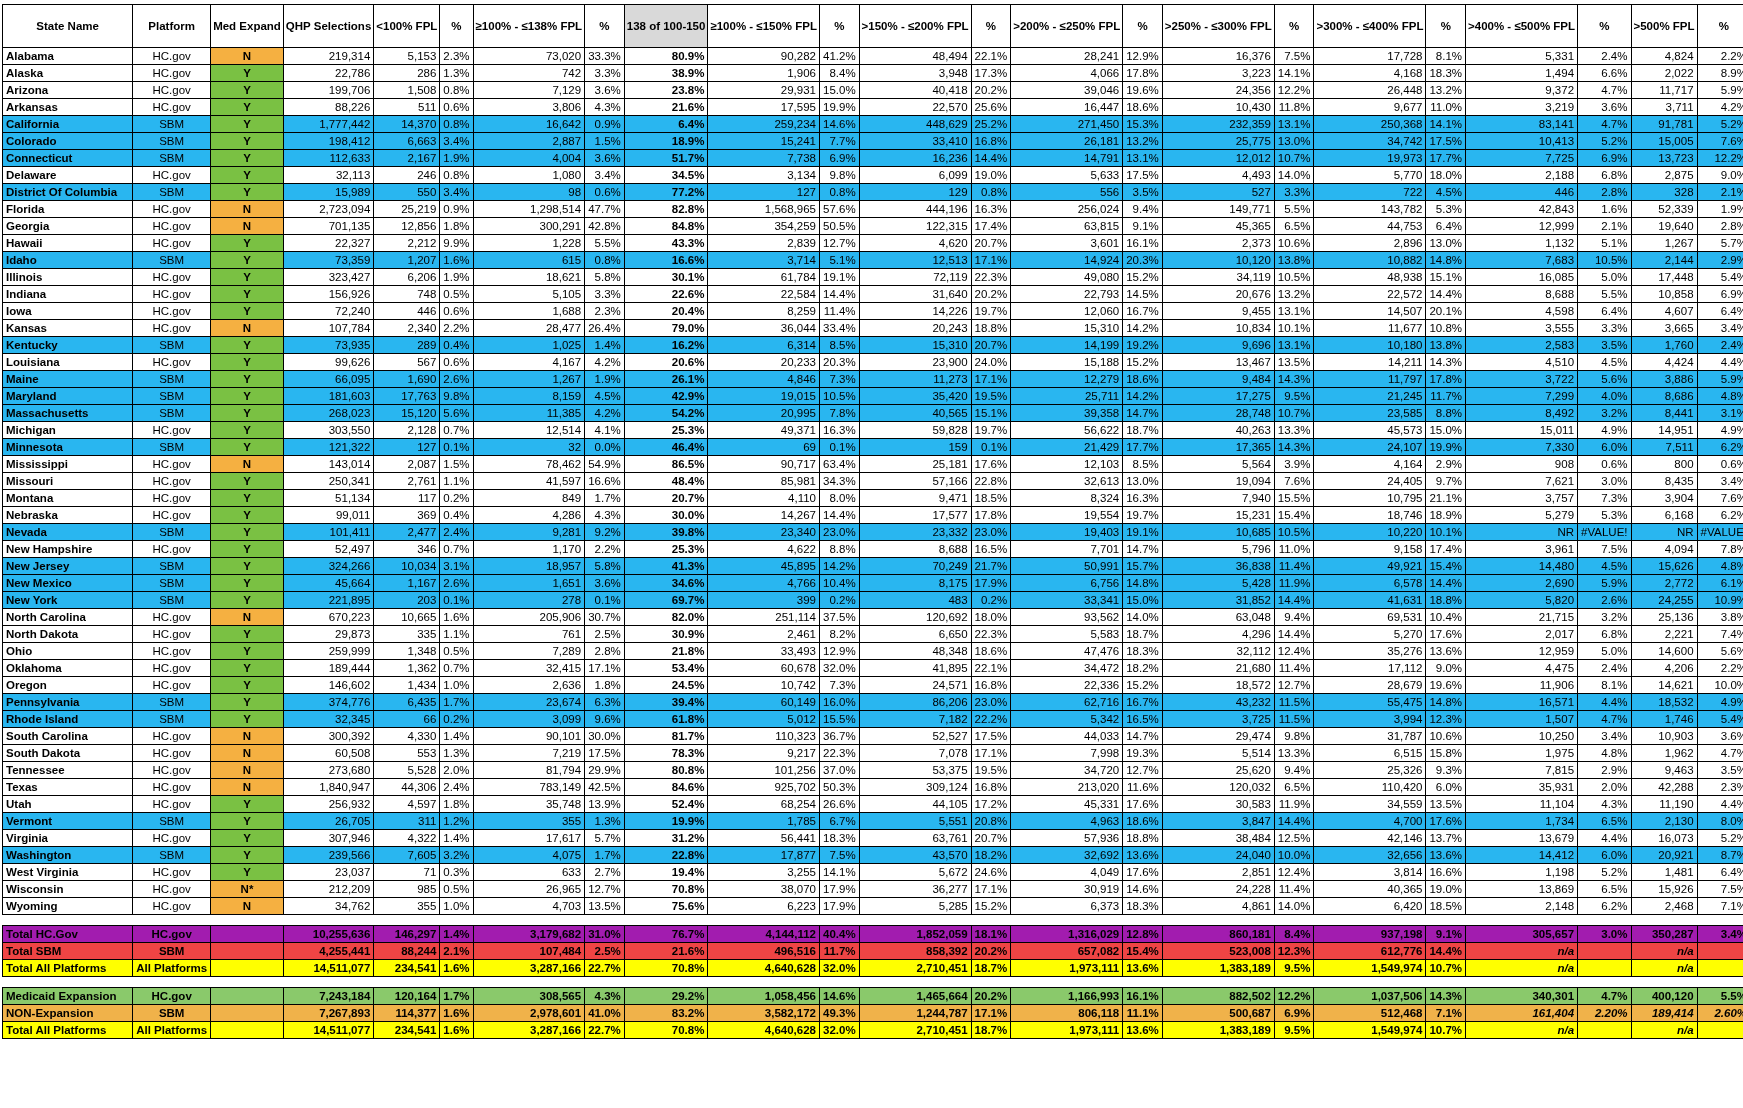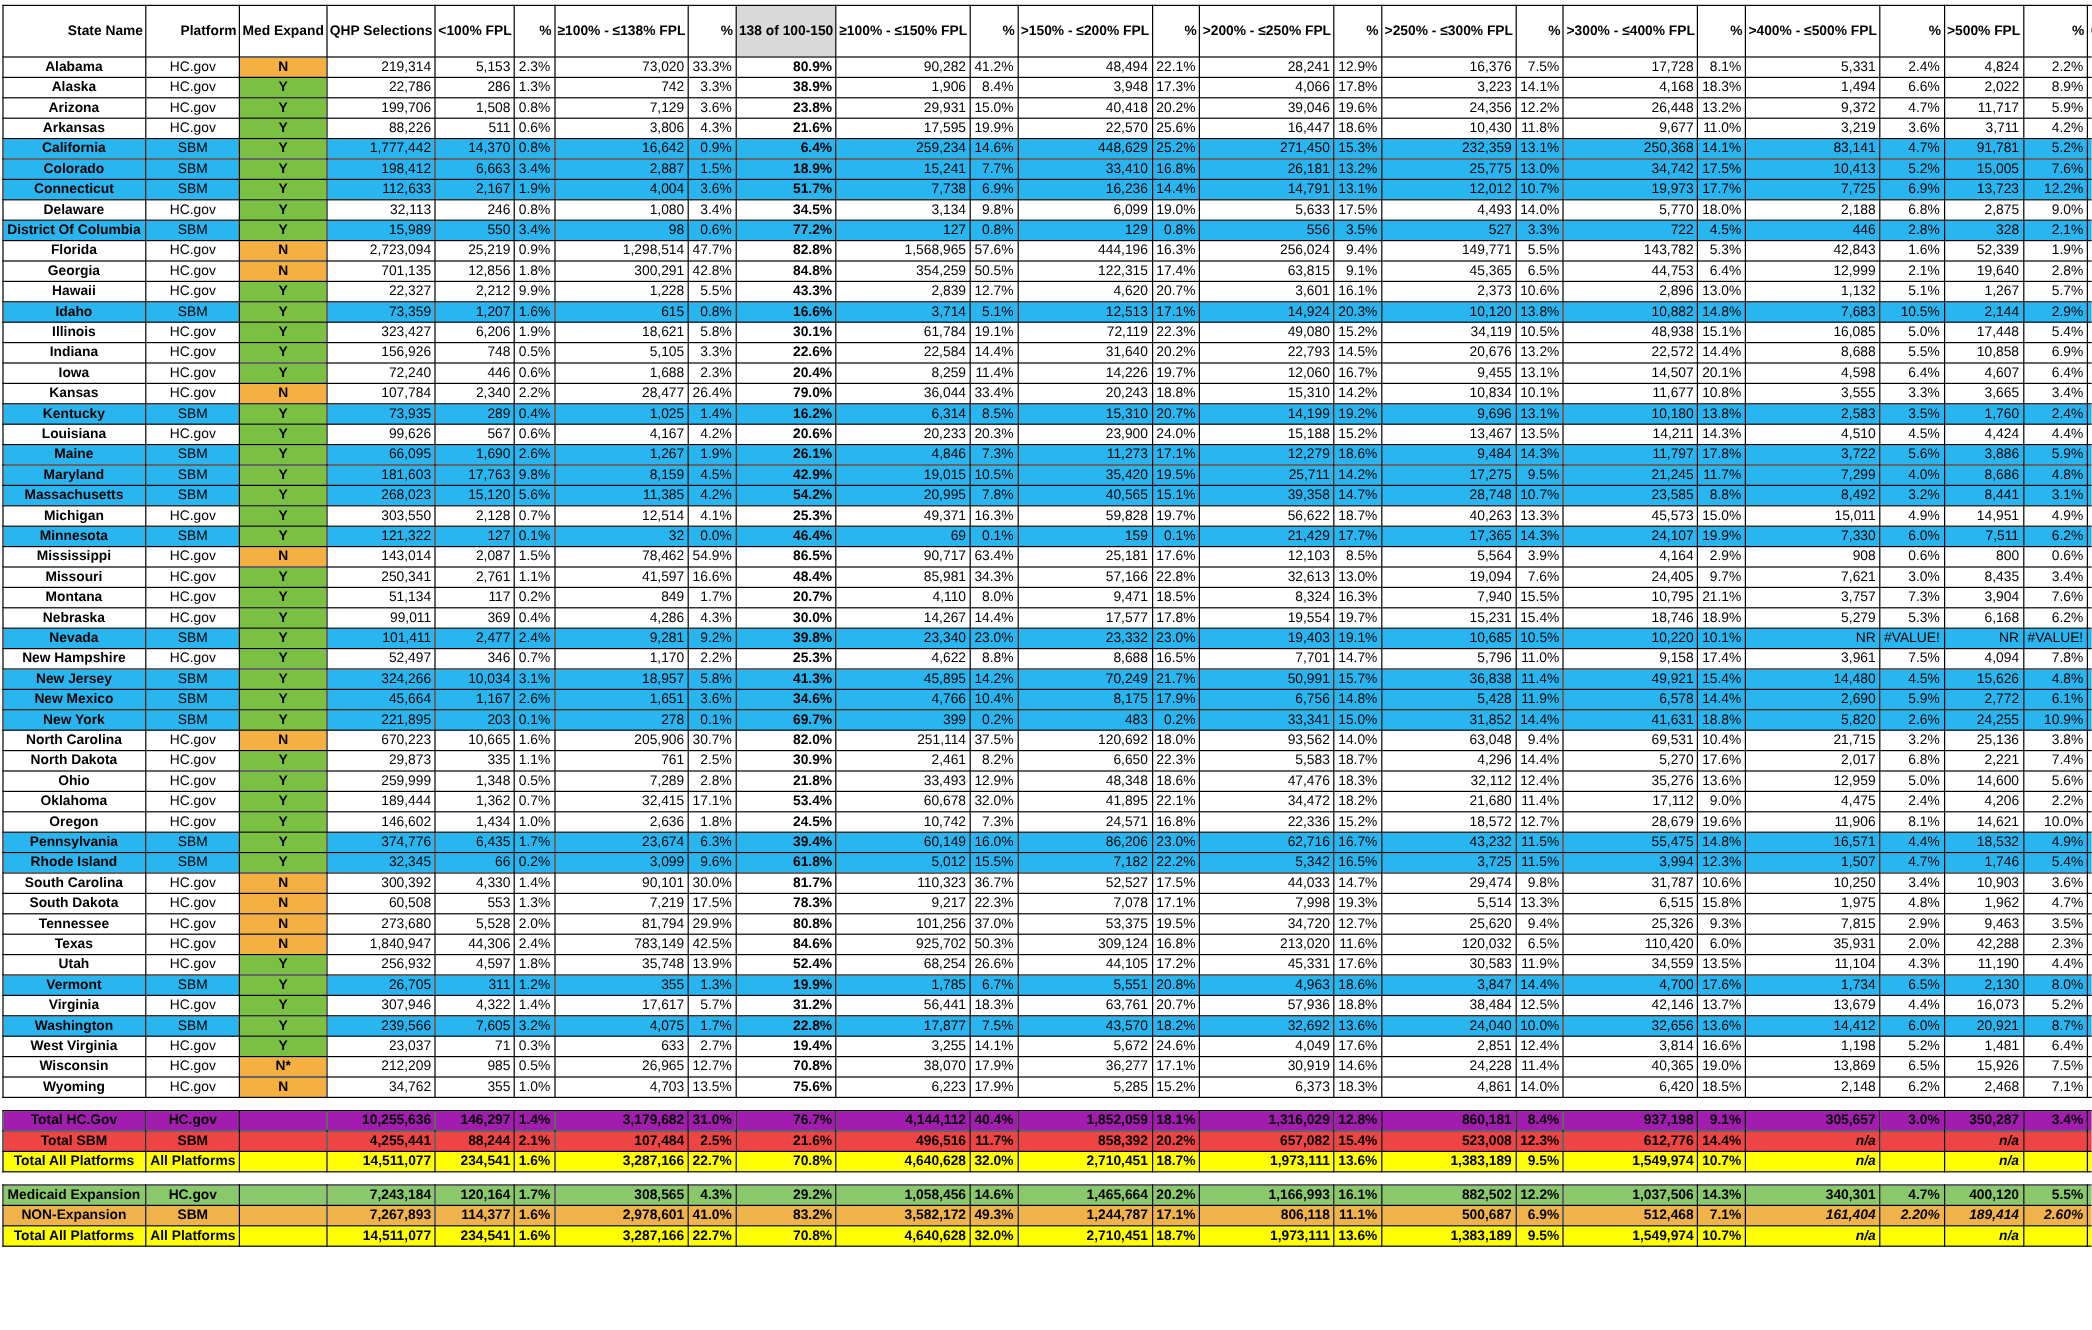--- a/index.html
+++ b/index.html
@@ -1,22 +1,22 @@
 <!DOCTYPE html>
 <html><head>
 <meta charset="utf-8">
 <style>
   html,body{margin:0;padding:0;background:#ffffff;}
   body{font-family:"Liberation Sans",sans-serif;font-size:11px;color:#000;}
   #wrap{width:1743px;height:1108px;position:relative;overflow:hidden;}
   table{border-collapse:collapse;table-layout:fixed;margin:4px 0 0 2px;}
   th,td{border:1px solid #000;padding:0 3px;font-size:11.5px;line-height:14px;height:16px;white-space:nowrap;overflow:hidden;}
-  thead th{background:#ffffff;font-weight:bold;text-align:right;vertical-align:middle;font-size:11.5px;line-height:12px;height:40px;padding:1px 2px;}
+  thead th{background:#ffffff;font-weight:bold;text-align:center;vertical-align:middle;font-size:11.5px;line-height:12px;height:40px;padding:1px 2px;}
   th.hl{background:#d9d9d9;margin-left:36px;}
-  td.name{text-align:center;font-weight:bold;padding-right:4px;}
+  td.name{text-align:left;font-weight:bold;padding-right:15px;}
   td.ctr{text-align:center;}
   td.num{text-align:right;}
   td.pct{text-align:right;}
   td.b{font-weight:bold;}
   tr.blue td{background:#29b6f0;}
   tr.white td{background:#ffffff;}
   td.mgreen{background:#7ac143 !important;text-align:center;font-weight:bold;}
   td.morange{background:#f5b041 !important;text-align:center;font-weight:bold;}
   tr.blue td.mgreen{background:#7ac143 !important;}
   td.hl138{font-weight:bold;}

